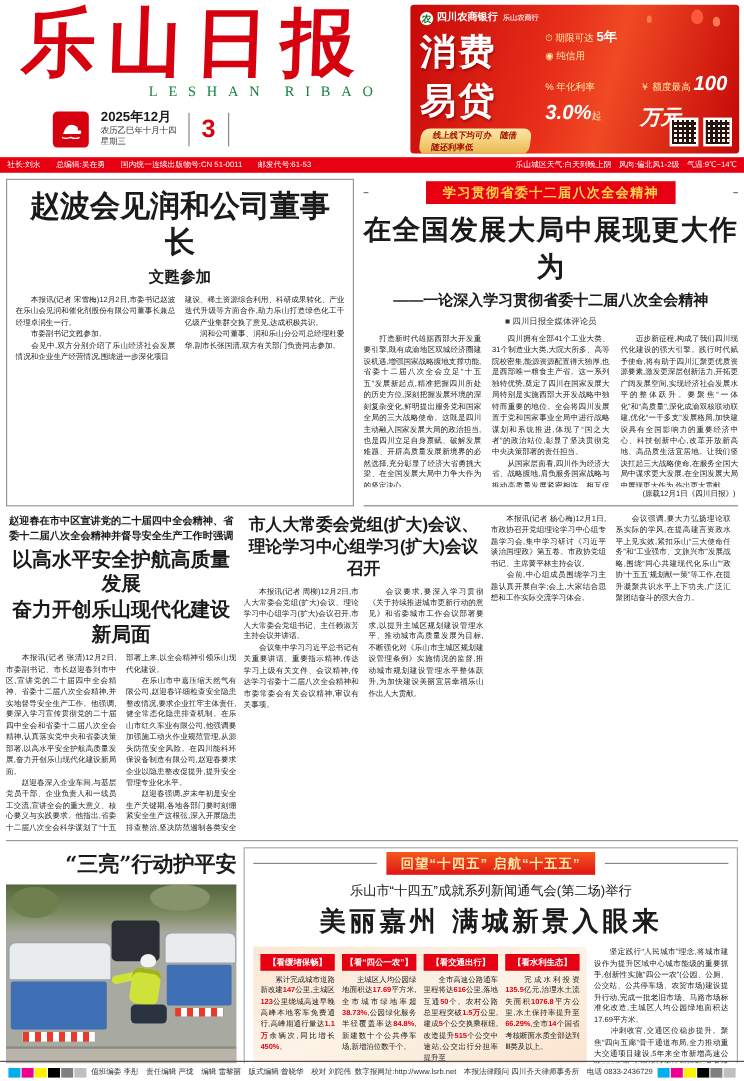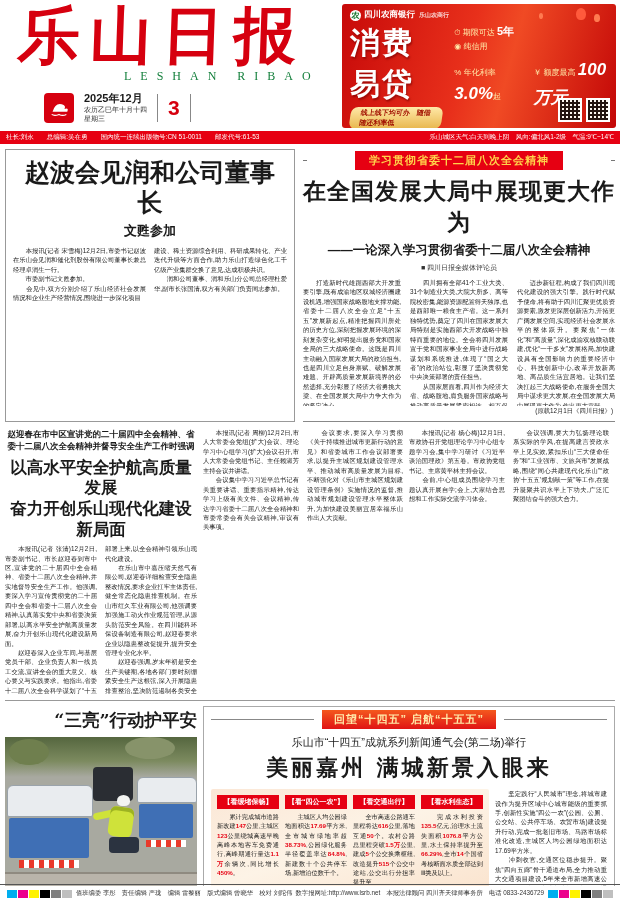--- a/index.html
+++ b/index.html
@@ -236,20 +236,24 @@
         <div class="cols2 a2-body">
           <div class="body">　　本报讯(记者 张清)12月2日,市委副书记、市长赵迎春到市中区,宣讲党的二十届四中全会精神、省委十二届八次全会精神,并实地督导安全生产工作。他强调,要深入学习宣传贯彻党的二十届四中全会和省委十二届八次全会精神,认真落实党中央和省委决策部署,以高水平安全护航高质量发展,奋力开创乐山现代化建设新局面。
 　　赵迎春深入企业车间,与基层党员干部、企业负责人和一线员工交流,宣讲全会的重大意义、核心要义与实践要求。他指出,省委十二届八次全会科学谋划了“十五五”四川高质量发展蓝图,我们要把思想和行动统一到党中央、省委决策</div>
           <div class="body">部署上来,以全会精神引领乐山现代化建设。
 　　在乐山市中嘉压缩天然气有限公司,赵迎春详细检查安全隐患整改情况,要求企业扛牢主体责任,健全常态化隐患排查机制。在乐山市红久车业有限公司,他强调要加强施工动火作业规范管理,从源头防范安全风险。在四川能科环保设备制造有限公司,赵迎春要求企业以隐患整改促提升,提升安全管理专业化水平。
 　　赵迎春强调,岁末年初是安全生产关键期,各地各部门要时刻绷紧安全生产这根弦,深入开展隐患排查整治,坚决防范遏制各类安全事故发生,确保“十五五”开好局、起好步。</div>
         </div>
       </div>
 
       <div class="meeting">
+        <div class="m-title">
+          <div>市人大常委会党组(扩大)会议、</div>
+            <div>理论学习中心组学习(扩大)会议召开</div>
+        </div>
         <div class="cols2 m-body">
           <div class="body">　　本报讯(记者 周柳)12月2日,市人大常委会党组(扩大)会议、理论学习中心组学习(扩大)会议召开,市人大常委会党组书记、主任赖淑芳主持会议并讲话。
 　　会议集中学习习近平总书记有关重要讲话、重要指示精神,传达学习上级有关文件、会议精神,传达学习省委十二届八次全会精神和市委常委会有关会议精神,审议有关事项。</div>
           <div class="body">　　会议要求,要深入学习贯彻《关于持续推进城市更新行动的意见》和省委城市工作会议部署要求,以提升主城区规划建设管理水平、推动城市高质量发展为目标,不断强化对《乐山市主城区规划建设管理条例》实施情况的监督,推动城市规划建设管理水平整体跃升,为加快建设美丽宜居幸福乐山作出人大贡献。</div>
         </div>
       </div>
 
       <div class="meeting">
         <div class="cols2 m-body">
           <div class="body">　　本报讯(记者 杨心梅)12月1日,市政协召开党组理论学习中心组专题学习会,集中学习研讨《习近平谈治国理政》第五卷。市政协党组书记、主席黄平林主持会议。

